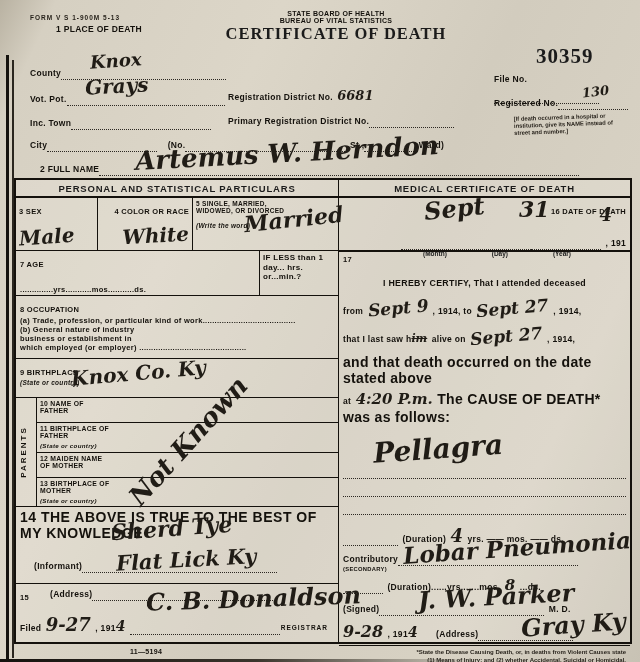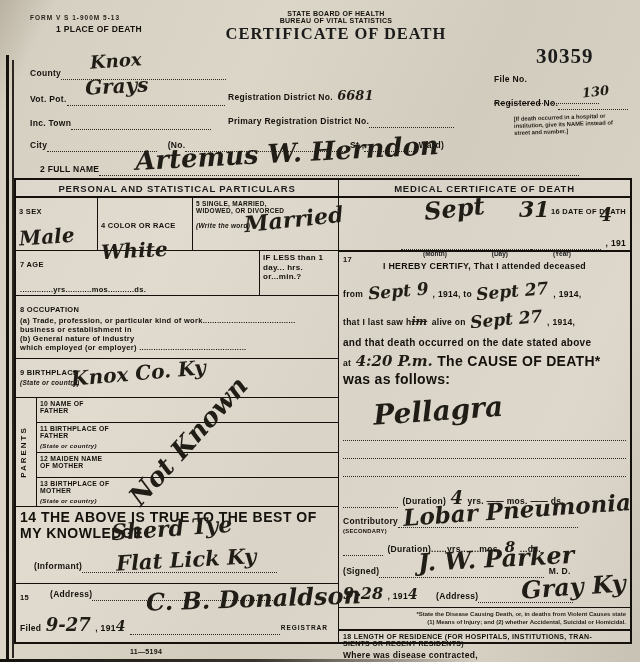--- a/index.html
+++ b/index.html
@@ -88,21 +88,21 @@
 <div class="abs box flexr" style="left:14px;top:178px;right:8px;height:462px;">
 
   <div class="cell vline" style="width:322px;display:flex;flex-direction:column;">
     <div class="bar">PERSONAL AND STATISTICAL PARTICULARS</div>
 
     <div class="row flexr" style="height:52px;">
       <div class="cell vline" style="width:75px;padding:2px 3px;">
         <span class="lbl">3 SEX</span>
         <div class="hw" style="font-size:20px;margin-top:6px;transform:rotate(-4deg);">Male</div>
       </div>
-      <div class="cell vline" style="width:88px;padding:16px 3px;">
+      <div class="cell vline" style="width:88px;padding:2px 3px;text-align:right;">
         <span class="lbl">4 COLOR OR RACE</span>
         <div class="hw" style="font-size:20px;margin-top:6px;transform:rotate(-3deg);">White</div>
       </div>
       <div class="cell" style="flex:1;padding:2px 3px;">
         <span class="lbl" style="display:block;width:90px;font-size:6.5px;">5 SINGLE, MARRIED, WIDOWED, OR DIVORCED</span>
         <span class="lbl" style="font-size:6.5px;font-style:italic;">(Write the word)</span>
         <div class="hw abs" style="right:-6px;top:8px;font-size:22px;transform:rotate(-6deg);">Married</div>
       </div>
     </div>
 
@@ -111,22 +111,22 @@
       <div class="cell vline" style="flex:1;padding:2px 4px;">
         <span class="lbl">7 AGE</span>
         <div class="lbl" style="margin-top:14px;">..............yrs...........mos...........ds.</div>
       </div>
       <div class="cell lbl2" style="width:72px;padding:2px 3px;font-size:8px;line-height:1.2;">IF LESS than 1 day... hrs. or...min.?</div>
     </div>
 
     <div class="row" style="height:58px;padding:2px 4px;">
       <span class="lbl">8 OCCUPATION</span>
       <div class="lbl">(a) Trade, profession, or particular kind of work.......................................</div>
+      <div class="lbl">(b) General nature of industry</div>
       <div class="lbl">business or establishment in</div>
-      <div class="lbl">(b) General nature of industry</div>
       <div class="lbl">which employed (or employer) .............................................</div>
     </div>
 
     <div class="row" style="height:34px;padding:2px 4px;">
       <span class="lbl">9 BIRTHPLACE</span>
       <div class="lbl" style="font-size:6.5px;font-style:italic;">(State or country)</div>
       <div class="hw abs" style="left:55px;top:2px;font-size:20px;transform:rotate(-5deg);">Knox Co. Ky</div>
     </div>
 
     <div class="row flexr" style="height:108px;">
@@ -190,38 +190,38 @@
         <span>(Month)</span>
         <span>(Day)</span>
         <span>(Year)</span>
       </div>
       <span class="hw abs" style="left:85px;top:-4px;font-size:24px;transform:rotate(-6deg);">Sept</span>
       <span class="hw abs" style="left:180px;top:-2px;font-size:22px;">31</span>
       <span class="hw abs" style="right:18px;top:6px;font-size:18px;">4</span>
     </div>
 
     <div style="padding:3px 4px 0;position:relative;">
-      <div style="text-align:center;">
+      <div style="text-align:center;margin-top:17px;">
         <span class="lbl" style="position:absolute;left:4px;top:3px;">17</span>
         <span class="lbl2" style="font-size:8.8px;">I HEREBY CERTIFY, That I attended deceased</span>
       </div>
       <div style="margin-top:8px;">
         <span class="lbl2">from</span>
         <span class="hw" style="font-size:17px;transform:rotate(-5deg);display:inline-block;">Sept 9</span>
         <span class="lbl2">, 1914, to</span>
         <span class="hw" style="font-size:17px;transform:rotate(-5deg);display:inline-block;">Sept 27</span>
         <span class="lbl2">, 1914,</span>
       </div>
       <div style="margin-top:8px;">
         <span class="lbl2">that I last saw h</span><span class="hw" style="text-decoration:line-through;font-size:11px;">im</span>
         <span class="lbl2">alive on</span>
         <span class="hw" style="font-size:17px;transform:rotate(-5deg);display:inline-block;">Sept 27</span>
         <span class="lbl2">, 1914,</span>
       </div>
-      <div class="lbl2" style="margin-top:8px;font-size:10px;">and that death occurred on the date stated above</div>
+      <div class="lbl2" style="margin-top:8px;font-size:14px;">and that death occurred on the date stated above</div>
       <div style="margin-top:4px;">
         <span class="lbl2">at</span>
         <span class="hw" style="font-size:15px;">4:20 P.m.</span>
         <span class="lbl2" style="font-size:14px;">The CAUSE OF DEATH* was as follows:</span>
       </div>
     </div>
 
     <div style="padding:0 4px;position:relative;">
       <div class="hw" style="font-size:28px;transform:rotate(-4deg);margin:2px 0 0 30px;">Pellagra</div>
       <div class="dots" style="width:100%;margin-top:-6px;"></div>

